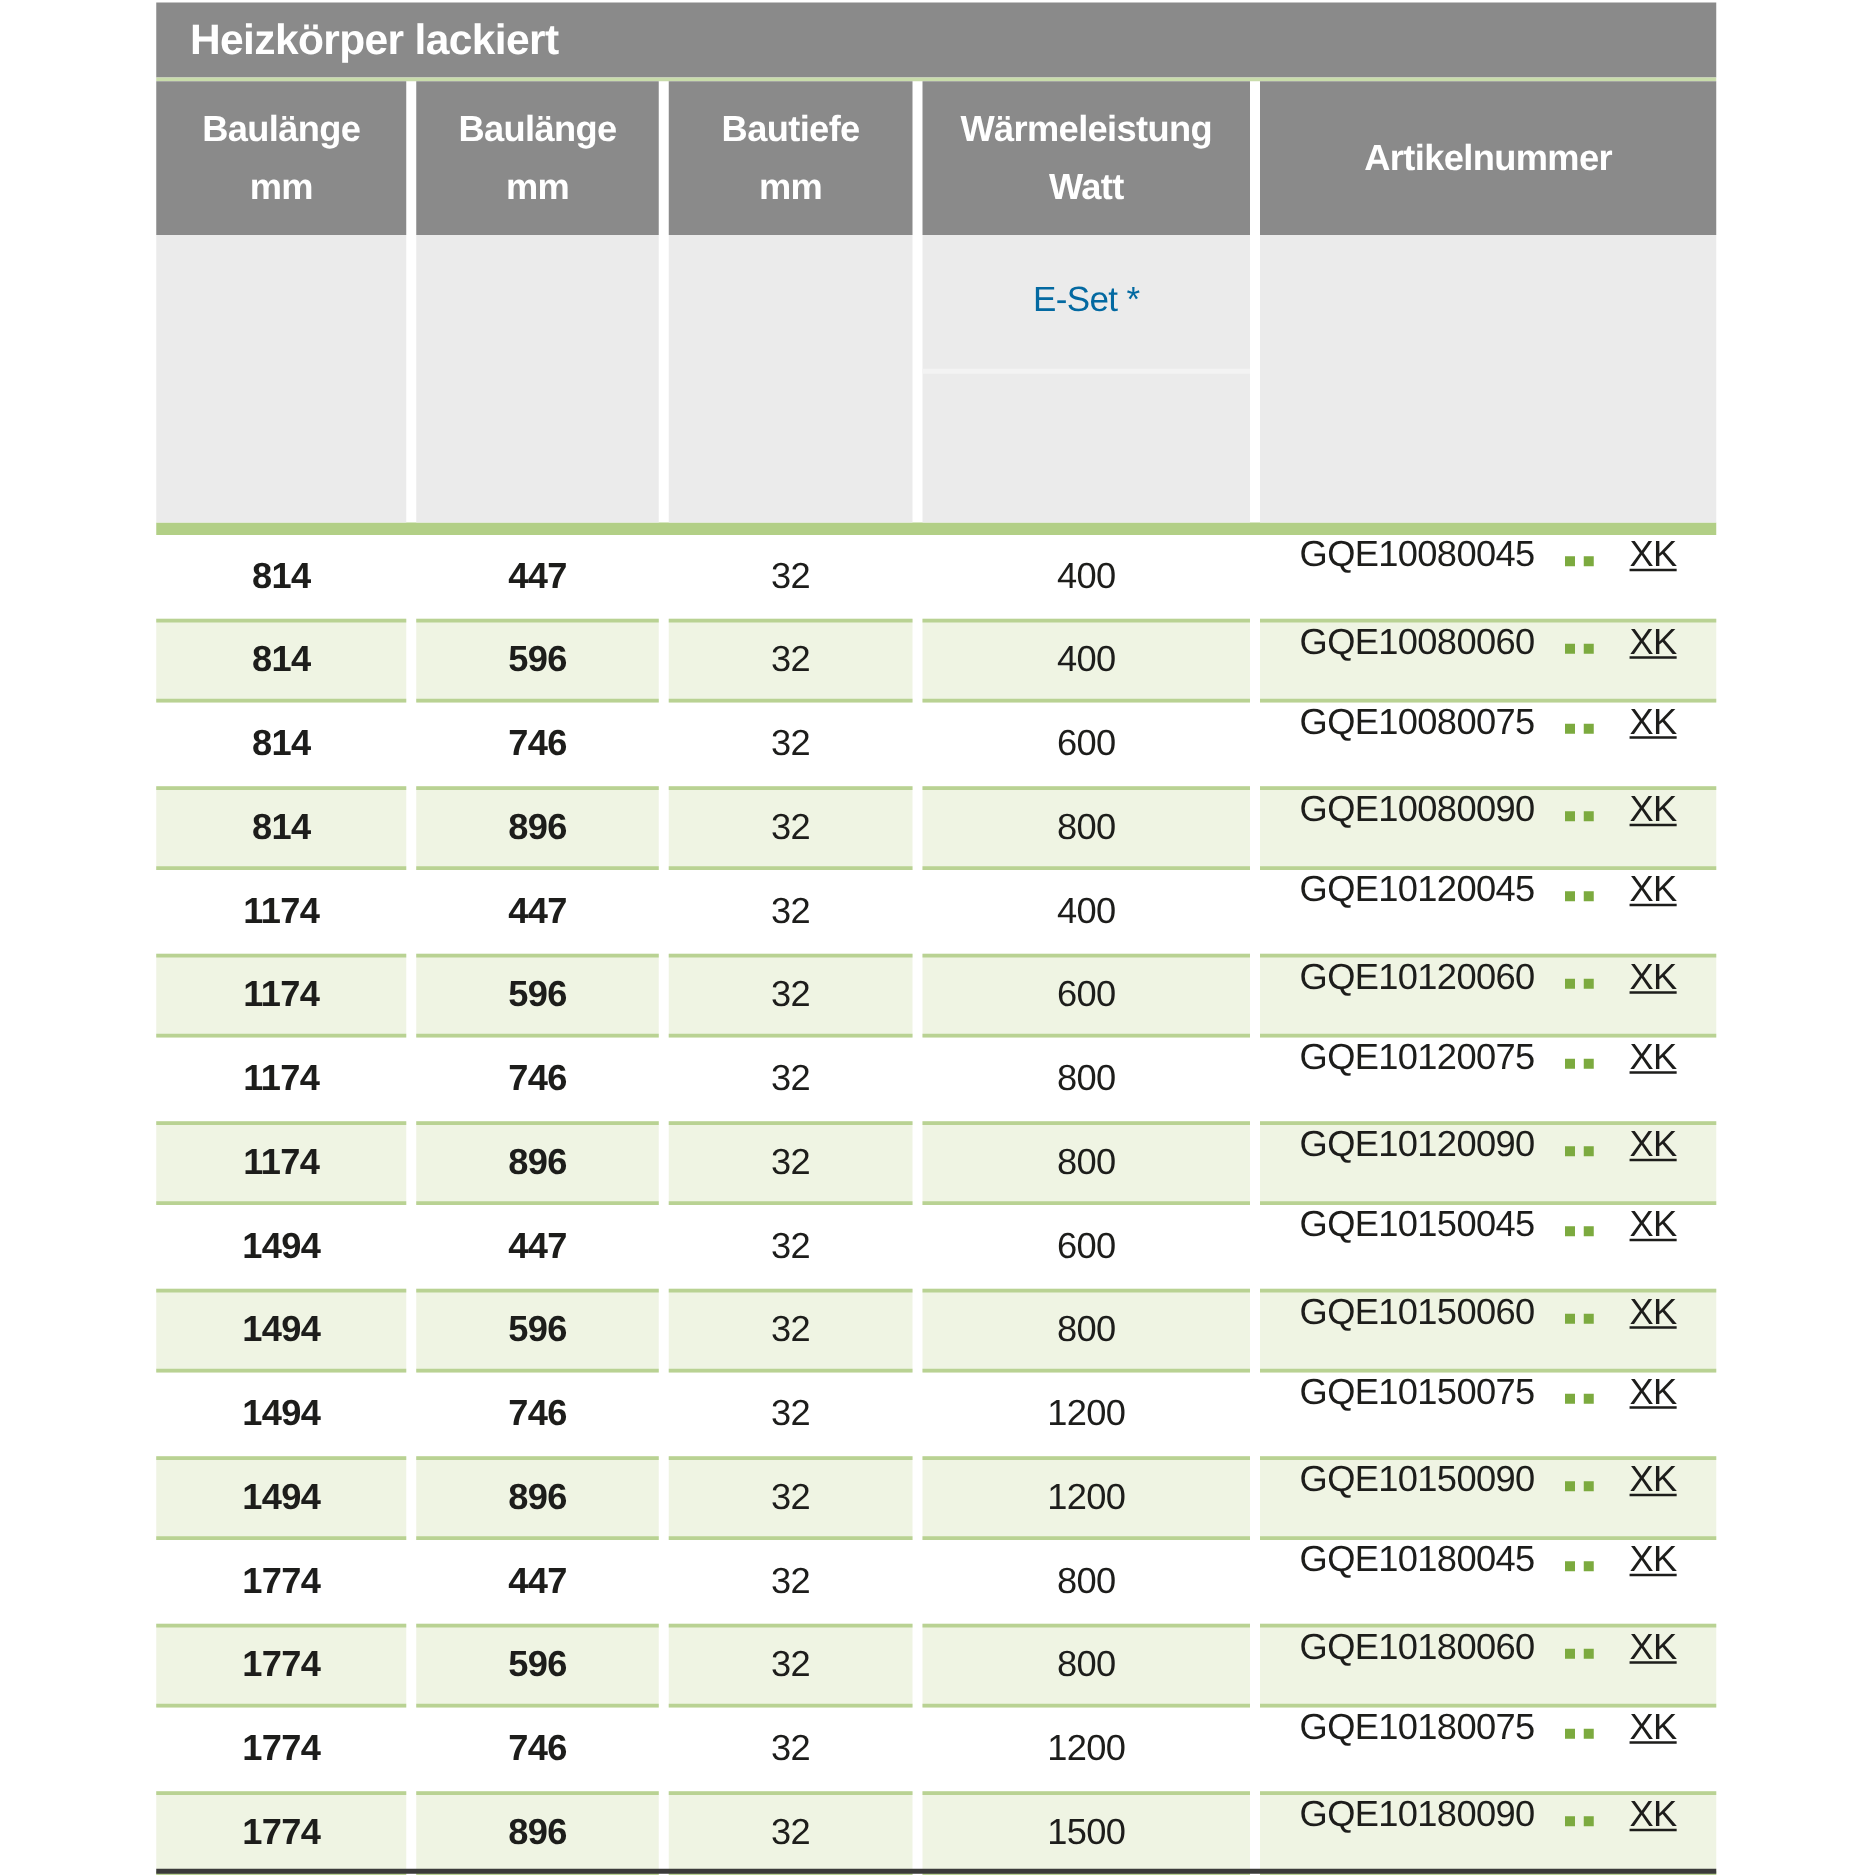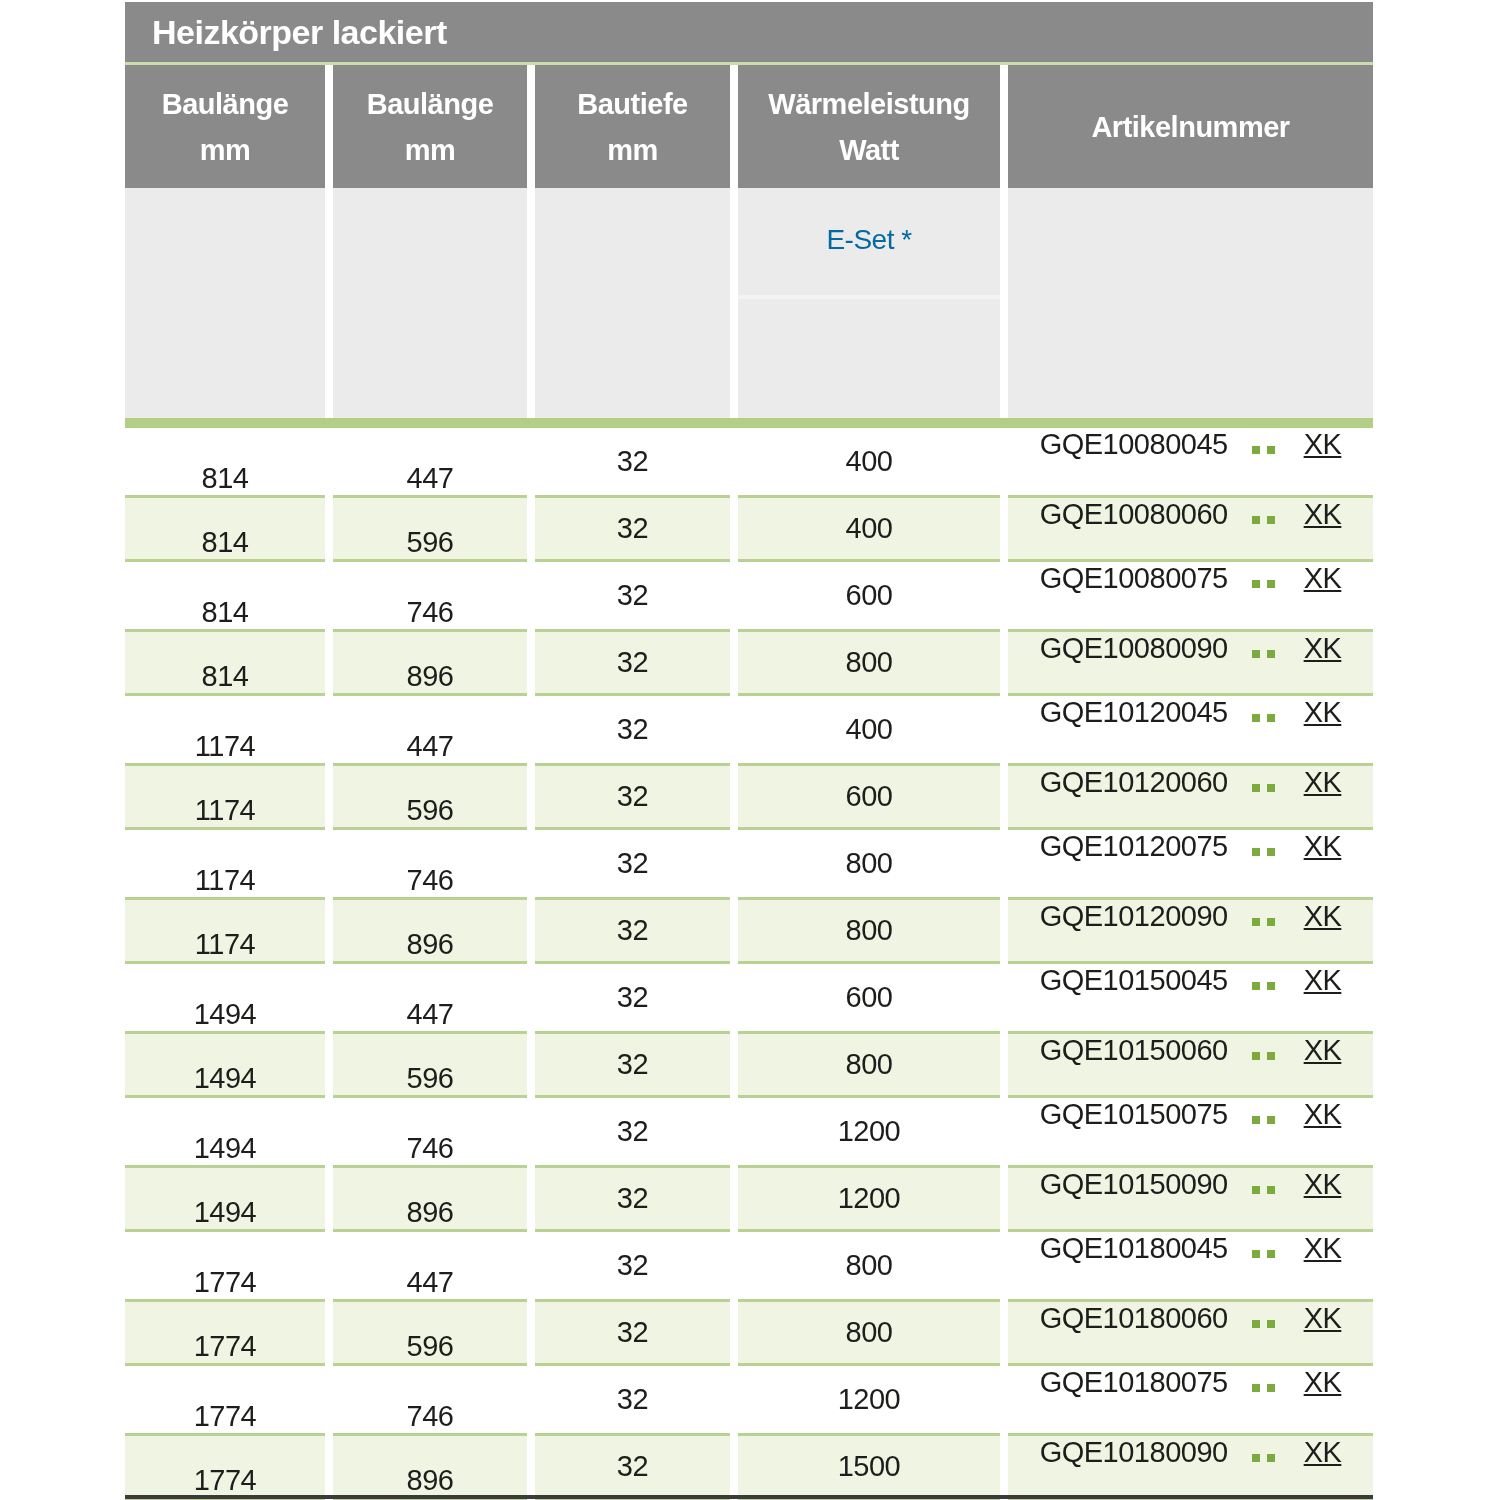--- a/index.html
+++ b/index.html
@@ -96,21 +96,21 @@
     color: #1d1d1b;
     box-sizing: border-box;
     letter-spacing: -0.5px;
     white-space: nowrap;
   }
   .data-row.alt .cell {
     background: #eff4e3;
     border-top: 3px solid #b9d293;
     border-bottom: 3px solid #b9d293;
   }
-  .cell.bold { font-weight: normal; align-items: flex-end; }
+  .cell.bold { font-weight: bold; }
   .cell.artikel {
     display: flex;
     align-items: baseline;
     justify-content: center;
     gap: 24px;
   }
   .dots {
     display: inline-flex;
     gap: 7px;
   }

